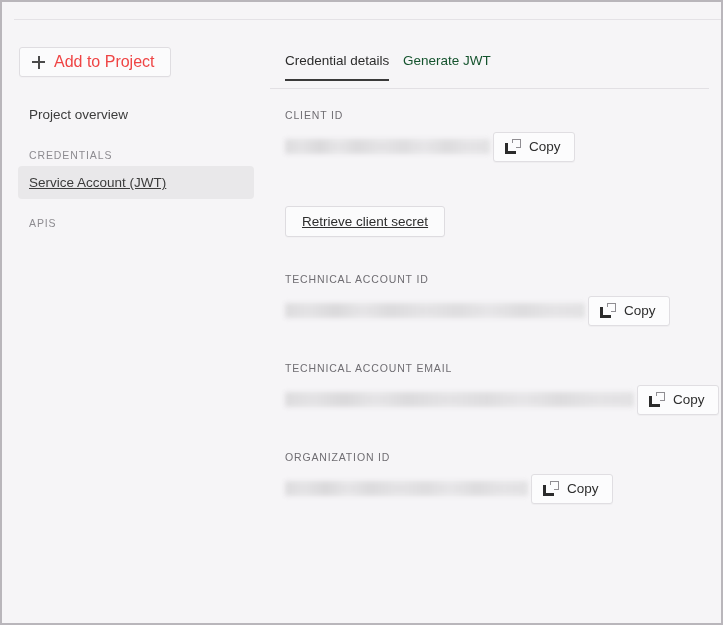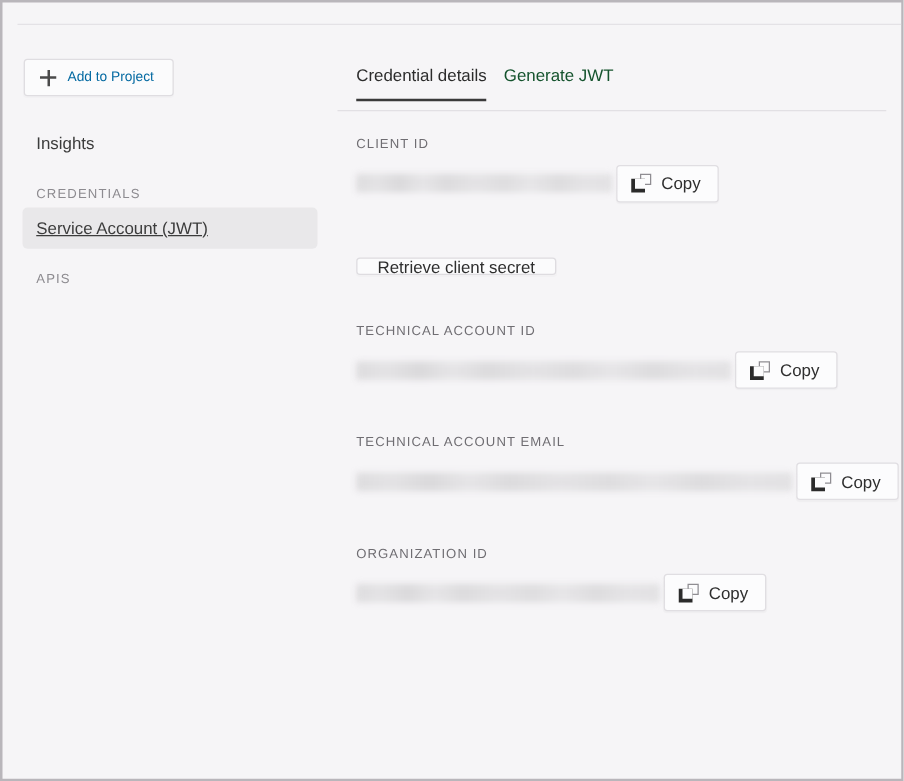--- a/index.html
+++ b/index.html
@@ -75,22 +75,22 @@
     position: absolute;
     background: #4a4a4a;
   }
   .plus-icon::before {
     left: 0; right: 0; top: 5.5px; height: 2px;
   }
   .plus-icon::after {
     top: 0; bottom: 0; left: 5.5px; width: 2px;
   }
   .add-project-label {
-    font-size: 11px;
-    color: #0369a1;
+    font-size: 16px;
+    color: #ef4444;
     white-space: nowrap;
   }
 
   .nav-list {
     position: absolute;
     left: 0;
     top: 78px;
     right: 0;
   }
   .nav-item {
@@ -247,54 +247,55 @@
     width: 8px;
     height: 8px;
     background: #fcfcfd;
     box-sizing: border-box;
   }
 
   .secret-btn {
     display: inline-flex;
     align-items: center;
     justify-content: center;
-    height: 14px;
+    height: 31px;
     padding: 0 16px;
     box-sizing: border-box;
     background: #fbfbfc;
     border: 1px solid #dedce0;
     border-radius: 3px;
     cursor: pointer;
     font-size: 13.5px;
     color: #2e2e2e;
     margin-top: 9px;
     margin-left: 15px;
     box-shadow: 0 1px 1px rgba(0,0,0,0.02);
+    text-decoration: underline;
   }
 
   .block-gap { height: 35px; }
   .block-gap-secret { height: 35px; }
 </style>
 </head>
 <body>
 
 <div class="screen">
 
   <div class="top-divider"></div>
 
   <div class="sidebar">
 
     <div class="add-project-btn">
       <span class="plus-icon"></span>
       <span class="add-project-label">Add to Project</span>
     </div>
 
     <div class="nav-list">
-
-      <div class="nav-item">Insights</div>
+      <div class="nav-item">Project overview</div>
+
 
       <div class="nav-section-title">CREDENTIALS</div>
 
       <div class="nav-item selected">Service Account (JWT)</div>
 
       <div class="nav-section-title">APIS</div>
 
     </div>
   </div>
 

